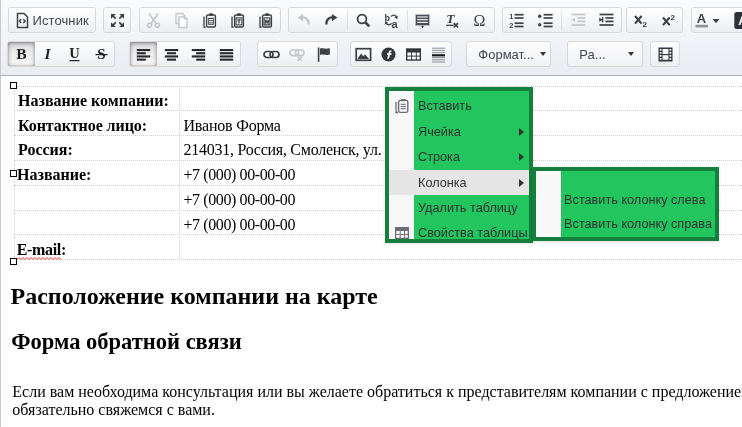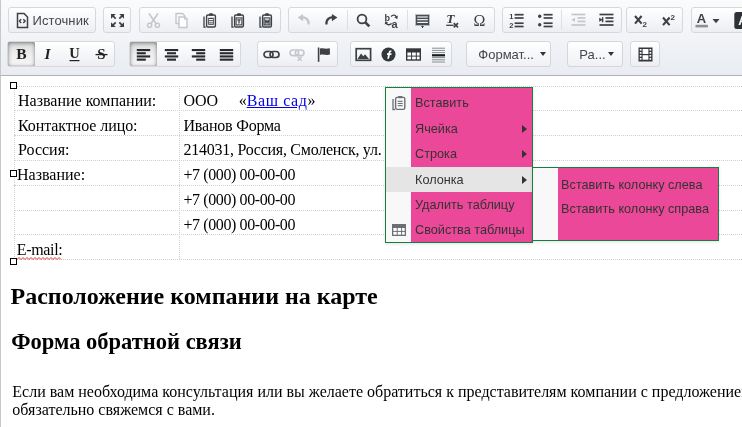--- a/index.html
+++ b/index.html
@@ -11,26 +11,26 @@
 .btn{width:28.4px;height:24px;display:flex;align-items:center;justify-content:center;flex:none}
 .sep{width:1px;height:20px;background:#dddfe2;margin:0 1px;flex:none}
 .src-label{font-size:13px;color:#43474d;padding:0 8px 0 2px;letter-spacing:0.1px}
 .on{background:linear-gradient(#dcdcdc,#f1f1f1 60%,#f5f5f5);box-shadow:inset 0 1px 4px rgba(0,0,0,.42),inset 0 0 1px rgba(0,0,0,.45);border-radius:2px}
 .combo{display:flex;align-items:center;height:26px;border:1px solid #d4d6da;border-radius:3px;background:linear-gradient(#ffffff,#f0f1f5);color:#43474d;font-size:13px;flex:none}
 .combo .txt{padding-left:11px;white-space:nowrap;overflow:hidden}
 .caret{width:0;height:0;border-left:3.5px solid transparent;border-right:3.5px solid transparent;border-top:4.5px solid #333;margin-left:auto}
 #content{position:absolute;left:0;top:76px;width:742px;height:351px;background:#fff;border-left:1px solid #c8c8c8;font-family:"Liberation Serif",serif}
 .abs{position:absolute}
 .cell{position:absolute;font-size:16px;line-height:20px;white-space:nowrap;color:#000}
-.b{font-weight:normal}
+.b{font-weight:bold}
 a.lk{color:#0000e4;text-decoration:underline}
 .hline{position:absolute;border-top:1px dotted #cfcfcf;height:0}
 .vline{position:absolute;border-left:1px dotted #cfcfcf;width:0}
 .handle{position:absolute;width:7px;height:7px;background:#fff;border:1px solid #000}
-.menu{position:absolute;background:#ec4899;border:1px solid #15803d;box-shadow:0 1px 3px rgba(0,0,0,.12);font-family:"Liberation Sans",sans-serif}
+.menu{position:absolute;background:#22c55e;border:4px solid #15803d;box-shadow:0 1px 3px rgba(0,0,0,.12);font-family:"Liberation Sans",sans-serif}
 .gutter{position:absolute;left:0;top:0;bottom:0;width:25px;background:#f8f8f8}
 .mi{position:relative;height:25.4px;display:flex;align-items:center;font-size:12.7px;color:#333}
 .mi .lbl{padding-left:29.5px}
 .mi.hl{background:#e5e5e5}
 .mi .arr{position:absolute;right:5px;top:50%;margin-top:-4px;width:0;height:0;border-top:4px solid transparent;border-bottom:4px solid transparent;border-left:5px solid #333}
 .mi .ic{position:absolute;left:5px;top:50%;margin-top:-8px}
 .smi{height:24.7px;display:flex;align-items:center;font-size:12.7px;color:#333}
 .smi .lbl{padding-left:27.7px}
 h1.hh{position:absolute;font-family:"Liberation Serif",serif;font-weight:bold;font-size:24px;line-height:24px;white-space:nowrap;color:#000}
 .para{position:absolute;font-family:"Liberation Serif",serif;font-size:16px;line-height:18px;white-space:nowrap;color:#000}
@@ -366,21 +366,21 @@
               <path d="M2 16 h13"></path>
             </g>
             <rect x="2" y="8.2" width="13" height="2.2" fill="#16181a"></rect>
           </svg>
         </div>
   </div>
   <div class="combo" style="width:85px;margin-right:16px">
         <span class="txt">Формат...</span>
         <span class="caret" style="margin-right:4px"></span>
       </div>
-  <div class="combo" style="width:56px;margin-right:6.7px">
+  <div class="combo" style="width:76px;margin-right:6.7px">
         <span class="txt">Ра...</span>
         <span class="caret" style="margin-right:8px"></span>
       </div>
   <div class="grp">
         <div class="btn">
           <svg width="17" height="17" viewBox="0 0 17 17">
             <rect x="1.5" y="1.5" width="14" height="14" fill="#33373c"></rect>
             <g fill="#fff">
               <rect x="2.8" y="3" width="1.7" height="1.7"></rect>
               <rect x="2.8" y="6" width="1.7" height="1.7"></rect>
@@ -405,21 +405,20 @@
 <div class="hline" style="left:13px;top:59.2px;width:740px"></div>
 <div class="hline" style="left:13px;top:84px;width:740px"></div>
 <div class="hline" style="left:13px;top:108.7px;width:740px"></div>
 <div class="hline" style="left:13px;top:133.5px;width:740px"></div>
 <div class="hline" style="left:13px;top:158.3px;width:740px"></div>
 <div class="hline" style="left:13px;top:183px;width:740px"></div>
 <div class="vline" style="left:13px;top:9.6px;height:173.4px"></div>
 <div class="vline" style="left:177.5px;top:9.6px;height:173.4px"></div>
 
 <div class="cell b" style="left:17px;top:14.7px">Название компании:</div>
-<div class="cell" style="left:182.5px;top:14.7px">ООО<span style="display:inline-block;width:20.5px"></span>«<a class="lk" href="#" style="letter-spacing:0.6px">Ваш сад</a>»</div>
 <div class="cell b" style="left:17px;top:39.5px;letter-spacing:-0.08px">Контактное лицо:</div>
 <div class="cell" style="left:182.5px;top:39.5px;letter-spacing:-0.2px">Иванов Форма</div>
 <div class="cell b" style="left:17px;top:64.3px">Россия:</div>
 <div class="cell" style="left:182.5px;top:64.3px;letter-spacing:-0.26px">214031, Россия, Смоленск, ул. Бабушкина, д. 1</div>
 <div class="cell b" style="left:16px;top:89.1px">Название:</div>
 <div class="cell" style="left:182.5px;top:89.1px;letter-spacing:-0.4px">+7 (000) 00-00-00</div>
 <div class="cell" style="left:182.5px;top:113.9px;letter-spacing:-0.4px">+7 (000) 00-00-00</div>
 <div class="cell" style="left:182.5px;top:138.7px;letter-spacing:-0.4px">+7 (000) 00-00-00</div>
 <div class="cell b" style="left:15.7px;top:163.5px;letter-spacing:-0.33px">E-mail:</div>
 
@@ -474,21 +473,21 @@
               <rect x="6.7" y="6" width="3.4" height="2.9"></rect>
               <rect x="11.1" y="6" width="2.6" height="2.9"></rect>
               <rect x="2.3" y="9.9" width="3.4" height="2.8"></rect>
               <rect x="6.7" y="9.9" width="3.4" height="2.8"></rect>
               <rect x="11.1" y="9.9" width="2.6" height="2.8"></rect>
             </g>
           </svg></span>
         <span class="lbl">Свойства таблицы</span>
       </div>
 </div>
-<div class="menu" style="left:531.4px;top:91.3px;width:186.6px;height:74px;padding-top:4px">
+<div class="menu" style="left:531.4px;top:91.3px;width:186.6px;height:74px;padding-top:16px">
   <div class="gutter"></div>
   <div class="smi">
         <span class="lbl">Вставить колонку слева</span>
       </div>
   <div class="smi">
         <span class="lbl">Вставить колонку справа</span>
       </div>
 </div>
 </div>
 

